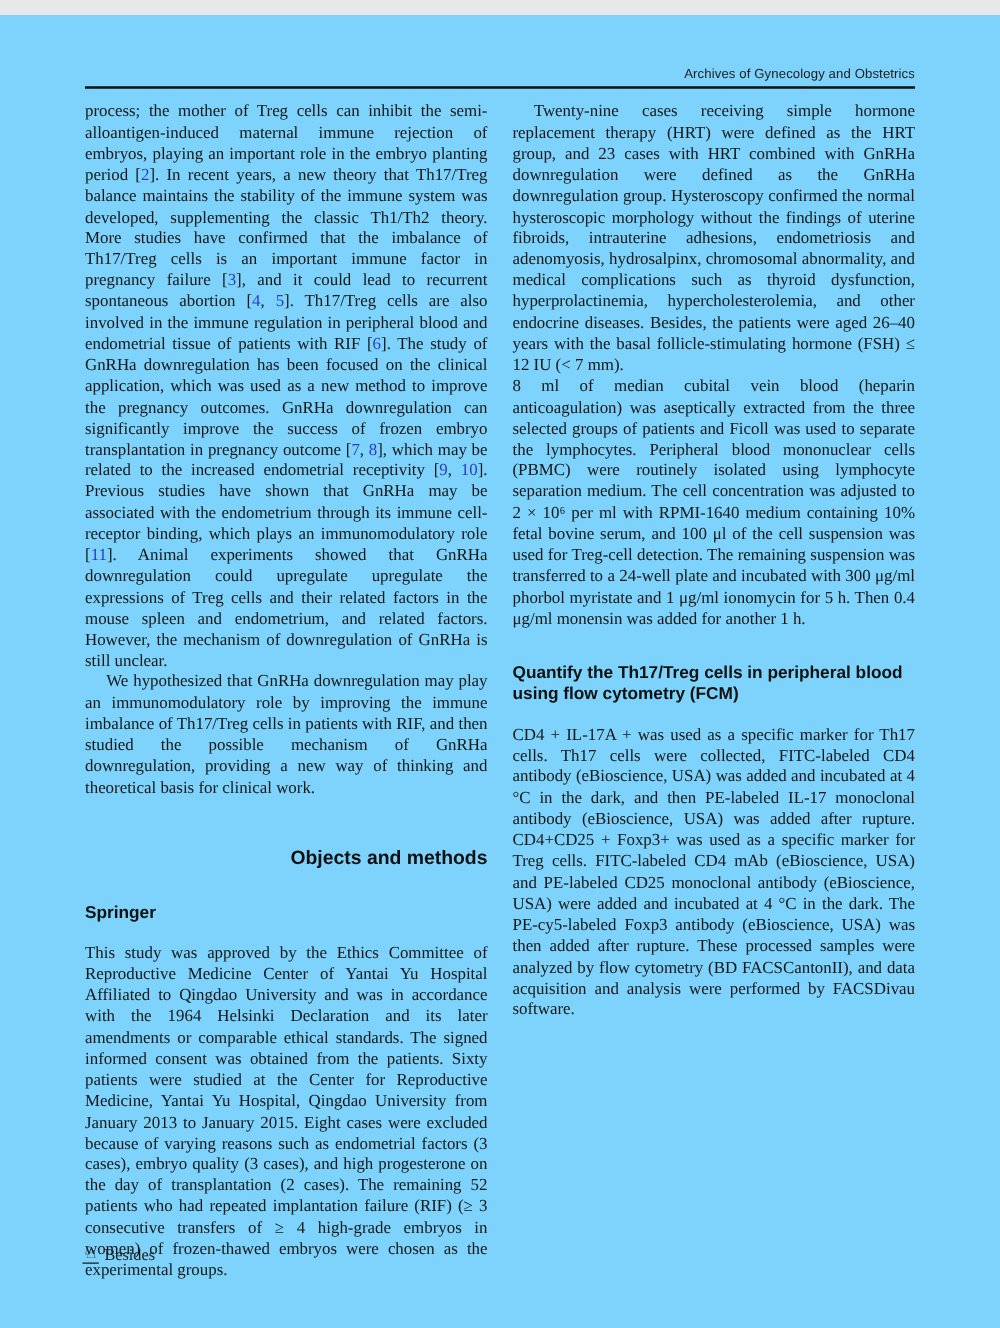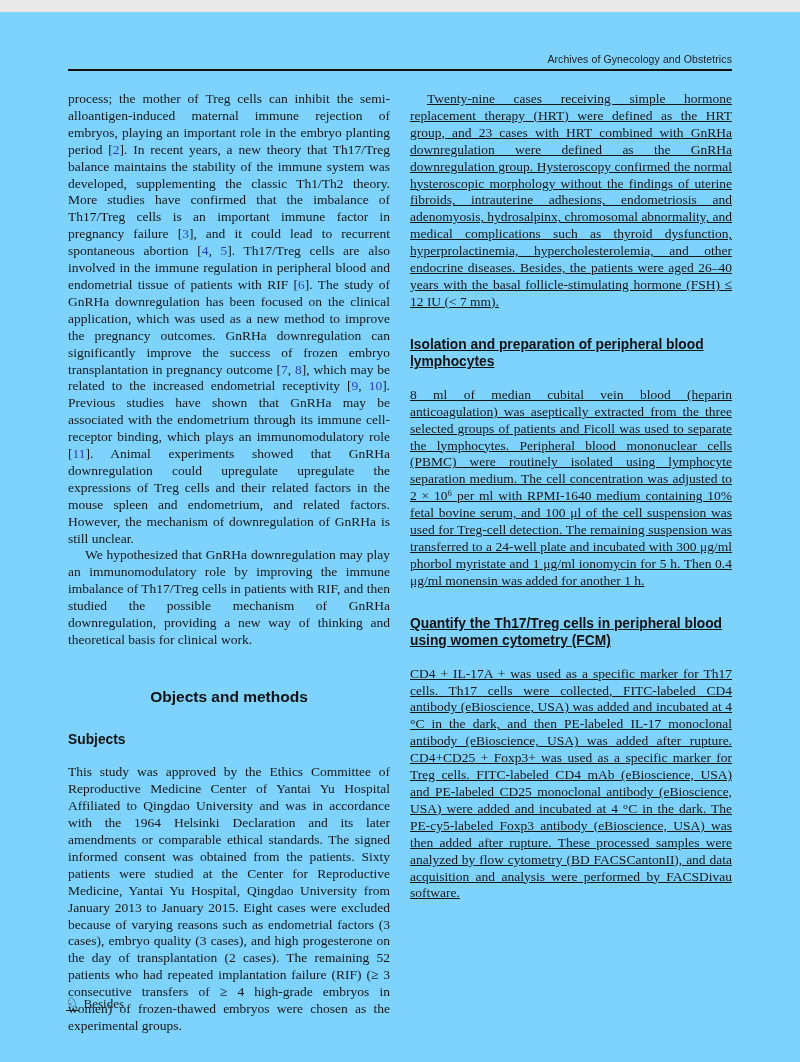--- a/index.html
+++ b/index.html
@@ -18,38 +18,38 @@
     letter-spacing:0.1px;
   }
   .header-rule{
     position:absolute;
     left:68px;top:57px;
     width:664px;height:2px;
     background:#111;
   }
   .col{
     position:absolute;
-    top:79px;
+    top:69px;
     width:322px;
     font-family:"Liberation Serif","DejaVu Serif",serif;
     font-size:13.5px;line-height:16.9px;
     color:#161616;
     text-align:justify;
     -webkit-hyphens:auto;hyphens:auto;
   }
   .col-left{left:68px;}
-  .col-right{left:410px;text-decoration:underline;}
+  .col-right{left:410px;}
   .col p{margin:0;}
   .col p.indent{text-indent:17px;}
   .cite{color:#2a3cc4;}
   .h-section{
     font-family:"Liberation Sans","DejaVu Sans",sans-serif;
     font-size:15.5px;font-weight:bold;color:#101010;
     margin:38px 0 18px 0;line-height:19px;
-    text-align:center;
+    text-align:right;
   }
   .h-sub{
     font-family:"Liberation Sans","DejaVu Sans",sans-serif;
     font-size:13.8px;font-weight:bold;color:#101010;
     margin:25px 0 16px 0;line-height:17.5px;
     text-align:left;
   }
   .footer{
     position:absolute;
     left:66px;top:984px;
@@ -70,28 +70,27 @@
 <body>
 
 <div class="page">
   <div class="header-title">Archives of Gynecology and Obstetrics</div>
   <div class="header-rule"></div>
 
   <div class="col col-left" id="col-left">
       <p class="">process; the mother of Treg cells can inhibit the semi-alloantigen-induced maternal immune rejection of embryos, playing an important role in the embryo planting period [<span class="cite">2</span>]. In recent years, a new theory that Th17/Treg balance maintains the stability of the immune system was developed, supplementing the classic Th1/Th2 theory. More studies have confirmed that the imbalance of Th17/Treg cells is an important immune factor in pregnancy failure [<span class="cite">3</span>], and it could lead to recurrent spontaneous abortion [<span class="cite">4</span>, <span class="cite">5</span>]. Th17/Treg cells are also involved in the immune regulation in peripheral blood and endometrial tissue of patients with RIF [<span class="cite">6</span>]. The study of GnRHa downregulation has been focused on the clinical application, which was used as a new method to improve the pregnancy outcomes. GnRHa downregulation can significantly improve the success of frozen embryo transplantation in pregnancy outcome [<span class="cite">7</span>, <span class="cite">8</span>], which may be related to the increased endometrial receptivity [<span class="cite">9</span>, <span class="cite">10</span>]. Previous studies have shown that GnRHa may be associated with the endometrium through its immune cell-receptor binding, which plays an immunomodulatory role [<span class="cite">11</span>]. Animal experiments showed that GnRHa downregulation could upregulate upregulate the expressions of Treg cells and their related factors in the mouse spleen and endometrium, and related factors. However, the mechanism of downregulation of GnRHa is still unclear.</p>
       <p class="indent">We hypothesized that GnRHa downregulation may play an immunomodulatory role by improving the immune imbalance of Th17/Treg cells in patients with RIF, and then studied the possible mechanism of GnRHa downregulation, providing a new way of thinking and theoretical basis for clinical work.</p>
       <h2 class="h-section">Objects and methods</h2>
-      <h3 class="h-sub">Subjects</h3>
+      <h3 class="h-sub">Springer</h3>
       <p class="">This study was approved by the Ethics Committee of Reproductive Medicine Center of Yantai Yu Hospital Affiliated to Qingdao University and was in accordance with the 1964 Helsinki Declaration and its later amendments or comparable ethical standards. The signed informed consent was obtained from the patients. Sixty patients were studied at the Center for Reproductive Medicine, Yantai Yu Hospital, Qingdao University from January 2013 to January 2015. Eight cases were excluded because of varying reasons such as endometrial factors (3 cases), embryo quality (3 cases), and high progesterone on the day of transplantation (2 cases). The remaining 52 patients who had repeated implantation failure (RIF) (≥ 3 consecutive transfers of ≥ 4 high-grade embryos in women) of frozen-thawed embryos were chosen as the experimental groups.</p>
     </div>
   <div class="col col-right" id="col-right">
       <p class="indent">Twenty-nine cases receiving simple hormone replacement therapy (HRT) were defined as the HRT group, and 23 cases with HRT combined with GnRHa downregulation were defined as the GnRHa downregulation group. Hysteroscopy confirmed the normal hysteroscopic morphology without the findings of uterine fibroids, intrauterine adhesions, endometriosis and adenomyosis, hydrosalpinx, chromosomal abnormality, and medical complications such as thyroid dysfunction, hyperprolactinemia, hypercholesterolemia, and other endocrine diseases. Besides, the patients were aged 26–40 years with the basal follicle-stimulating hormone (FSH) ≤ 12 IU (&lt; 7 mm).</p>
-      <h3 class="h-sub">Isolation and preparation of peripheral blood lymphocytes</h3>
       <p class="">8 ml of median cubital vein blood (heparin anticoagulation) was aseptically extracted from the three selected groups of patients and Ficoll was used to separate the lymphocytes. Peripheral blood mononuclear cells (PBMC) were routinely isolated using lymphocyte separation medium. The cell concentration was adjusted to 2 × 10⁶ per ml with RPMI-1640 medium containing 10% fetal bovine serum, and 100 μl of the cell suspension was used for Treg-cell detection. The remaining suspension was transferred to a 24-well plate and incubated with 300 μg/ml phorbol myristate and 1 μg/ml ionomycin for 5 h. Then 0.4 μg/ml monensin was added for another 1 h.</p>
-      <h3 class="h-sub">Quantify the Th17/Treg cells in peripheral blood using women cytometry (FCM)</h3>
+      <h3 class="h-sub">Quantify the Th17/Treg cells in peripheral blood using flow cytometry (FCM)</h3>
       <p class="">CD4 + IL-17A + was used as a specific marker for Th17 cells. Th17 cells were collected, FITC-labeled CD4 antibody (eBioscience, USA) was added and incubated at 4 °C in the dark, and then PE-labeled IL-17 monoclonal antibody (eBioscience, USA) was added after rupture. CD4+CD25 + Foxp3+ was used as a specific marker for Treg cells. FITC-labeled CD4 mAb (eBioscience, USA) and PE-labeled CD25 monoclonal antibody (eBioscience, USA) were added and incubated at 4 °C in the dark. The PE-cy5-labeled Foxp3 antibody (eBioscience, USA) was then added after rupture. These processed samples were analyzed by flow cytometry (BD FACSCantonII), and data acquisition and analysis were performed by FACSDivau software.</p>
     </div>
 
   <div class="footer">
     <span class="knight">♘</span>
     <span>Besides</span>
   </div>
 </div>
 
 </body></html>

